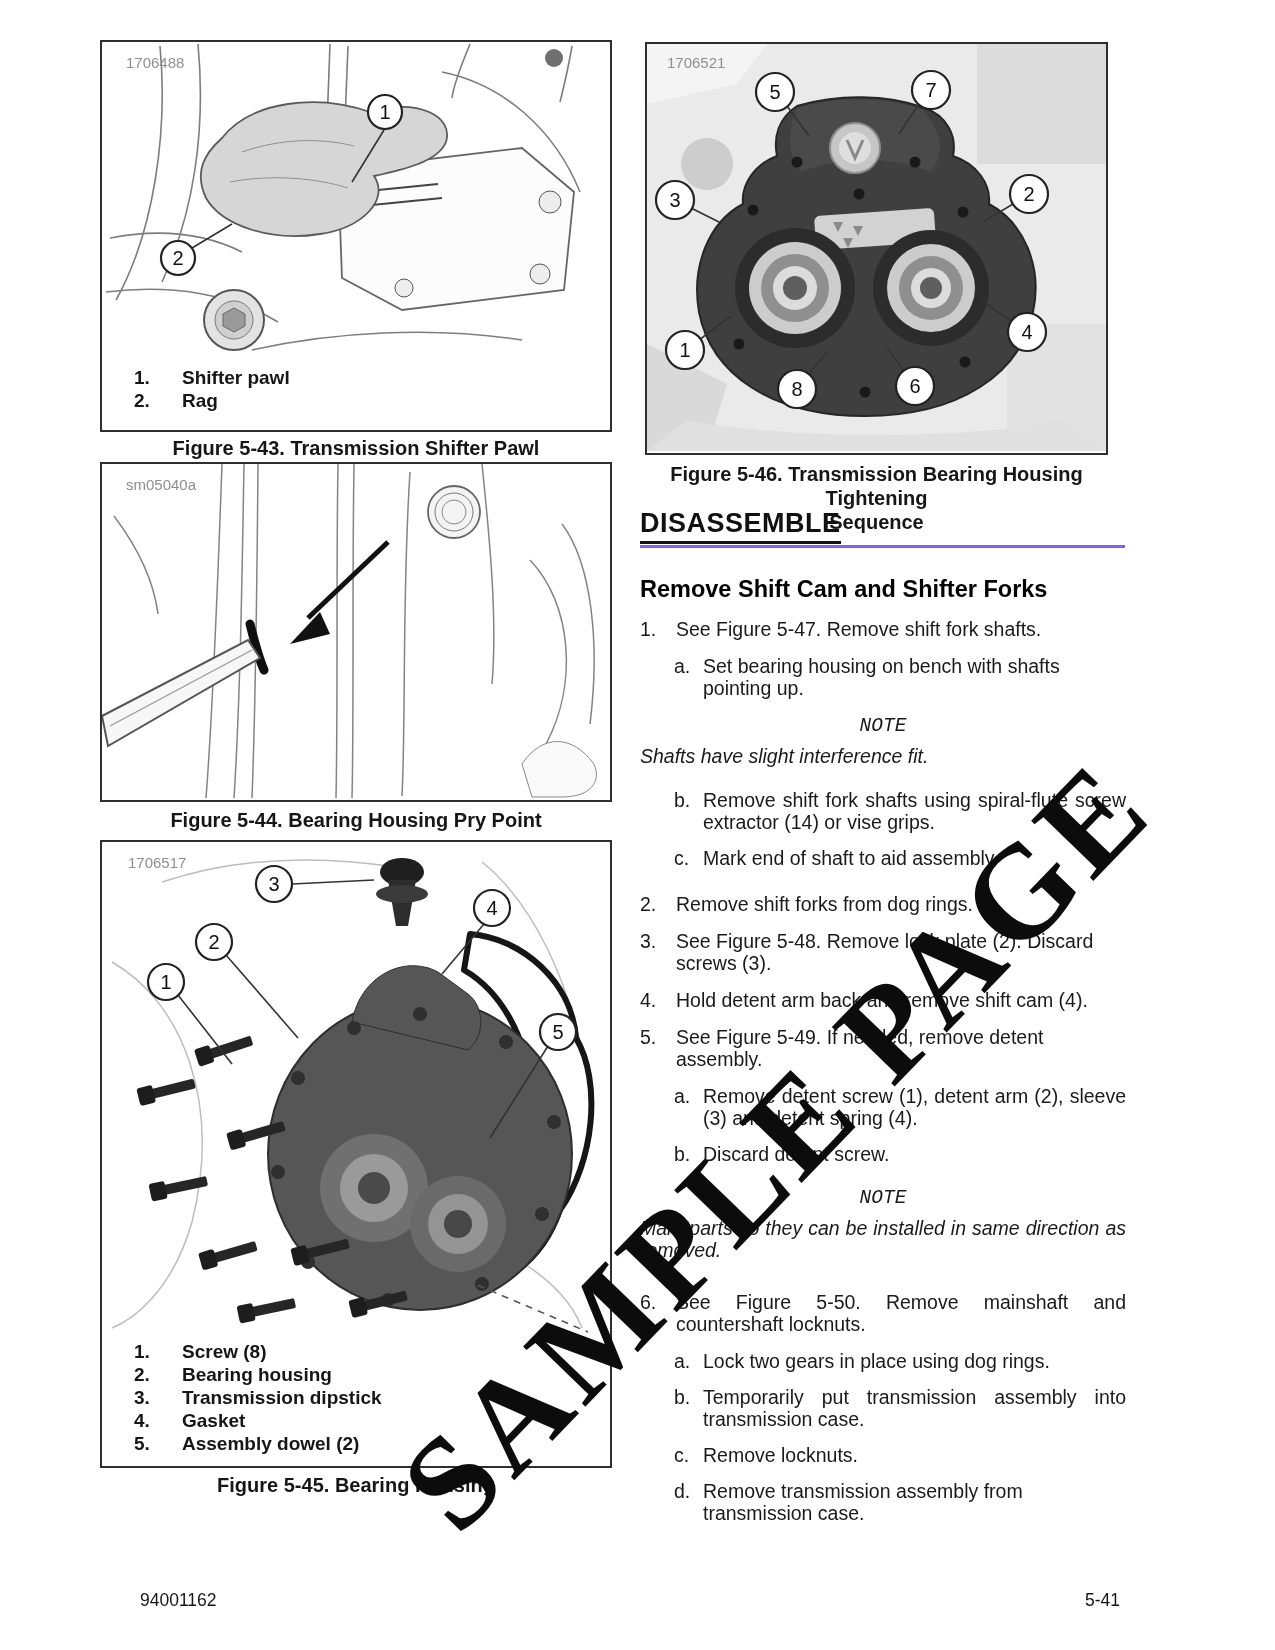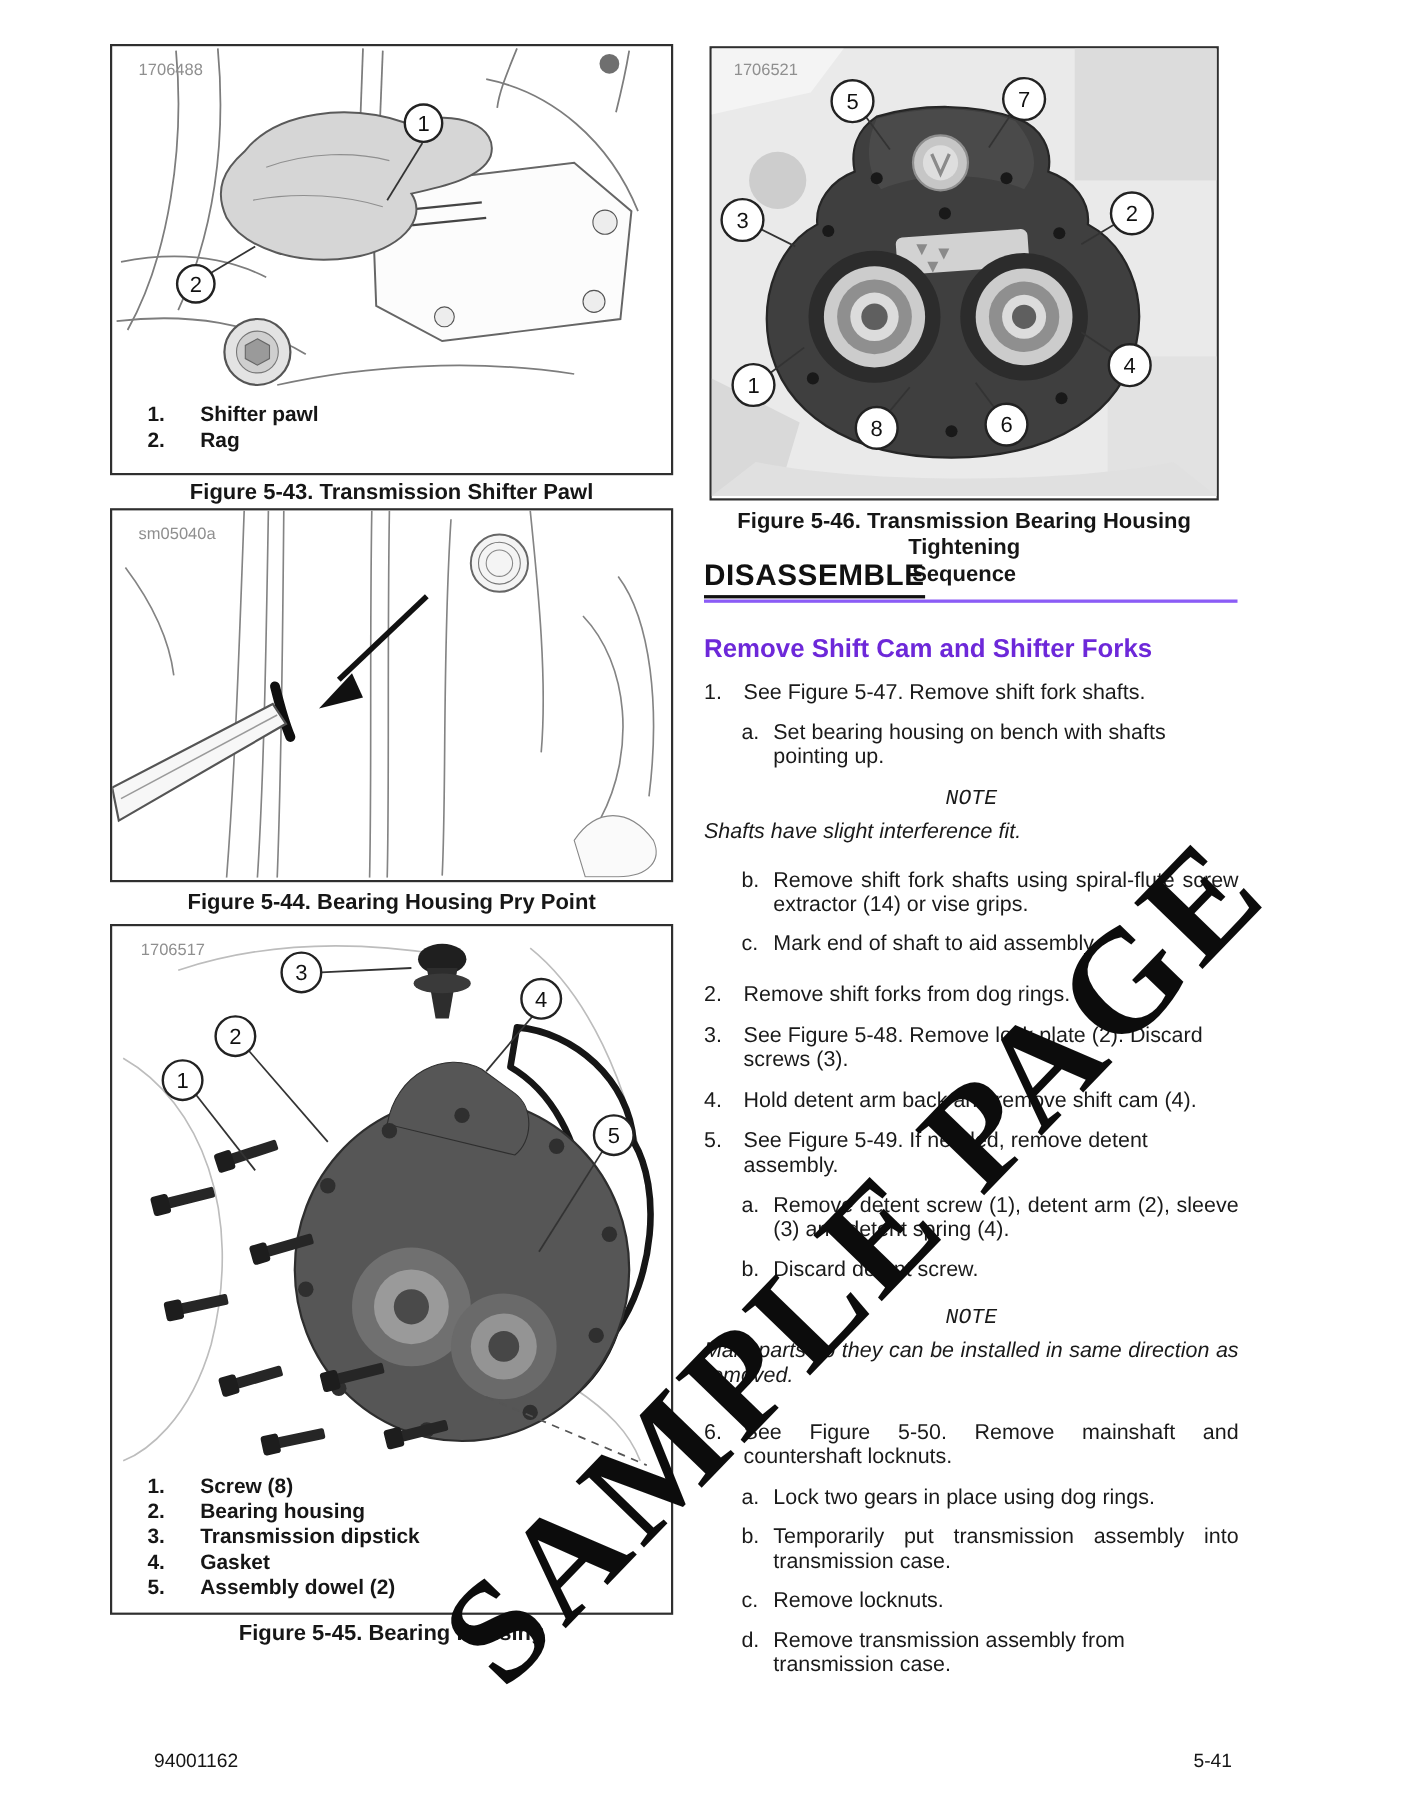--- a/index.html
+++ b/index.html
@@ -14,21 +14,21 @@
   .legend{margin-top:6px;}
   .legend-row{display:flex;font-weight:bold;font-size:19px;line-height:23px;margin-left:32px;color:#161616;}
   .legend-num{width:48px;flex:none;}
   .callout-circ{fill:#ffffff;stroke:#222;stroke-width:2.2px;}
   .callout-txt{font-size:20px;fill:#111;text-anchor:middle;}
   .leader{stroke:#333;stroke-width:1.6px;}
   .sect-head{position:absolute;left:640px;top:508px;width:485px;border-bottom:3px solid #8b5cf6;
     padding-bottom:6px;font-size:27px;font-weight:bold;letter-spacing:.5px;color:#111;}
   .sect-head span{border-bottom:3px solid #111;padding-bottom:3px;}
   .rcol{position:absolute;left:640px;top:578px;width:486px;font-size:19.5px;line-height:22px;}
-  .subhead{font-size:23.5px;font-weight:bold;margin:0 0 18px 0;color:#6d28d9;}
+  .subhead{font-size:23.5px;font-weight:bold;margin:0 0 18px 0;color:#000000;}
   .step{display:flex;margin:0 0 15px 0;}
   .step-num{width:36px;flex:none;}
   .step-text{flex:1;}
   .substep{display:flex;margin:0 0 14px 34px;}
   .sub-letter{width:29px;flex:none;}
   .note-label{text-align:center;font-style:italic;margin:16px 0 8px 0;font-family:Liberation Mono, monospace;}
   .note-text{font-style:italic;margin:0 0 22px 0;}
   .gap-lg{margin-bottom:24px;}
   .justify{text-align:justify;}
   .watermark{

